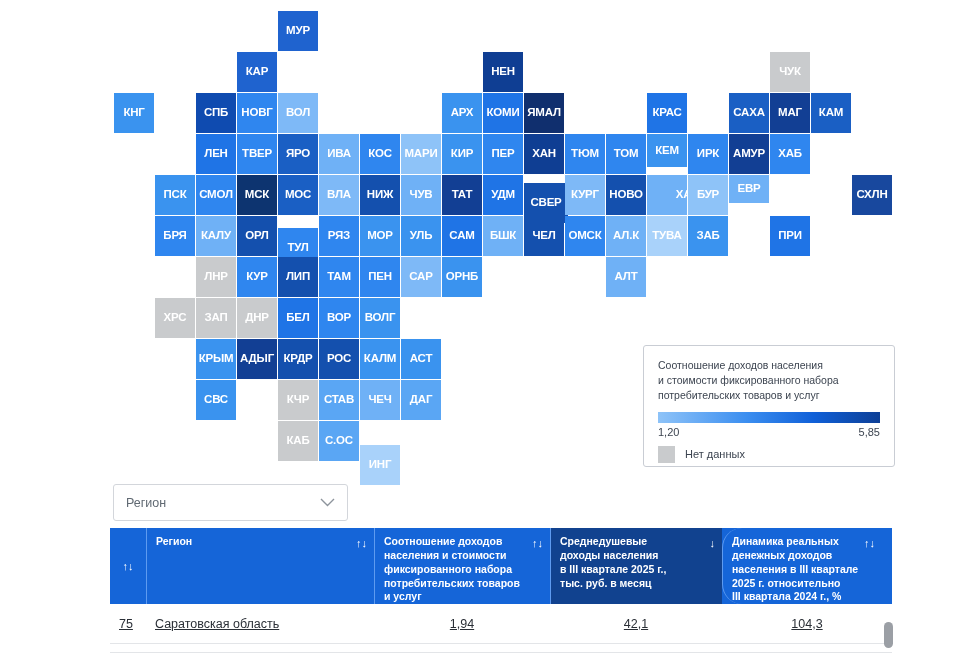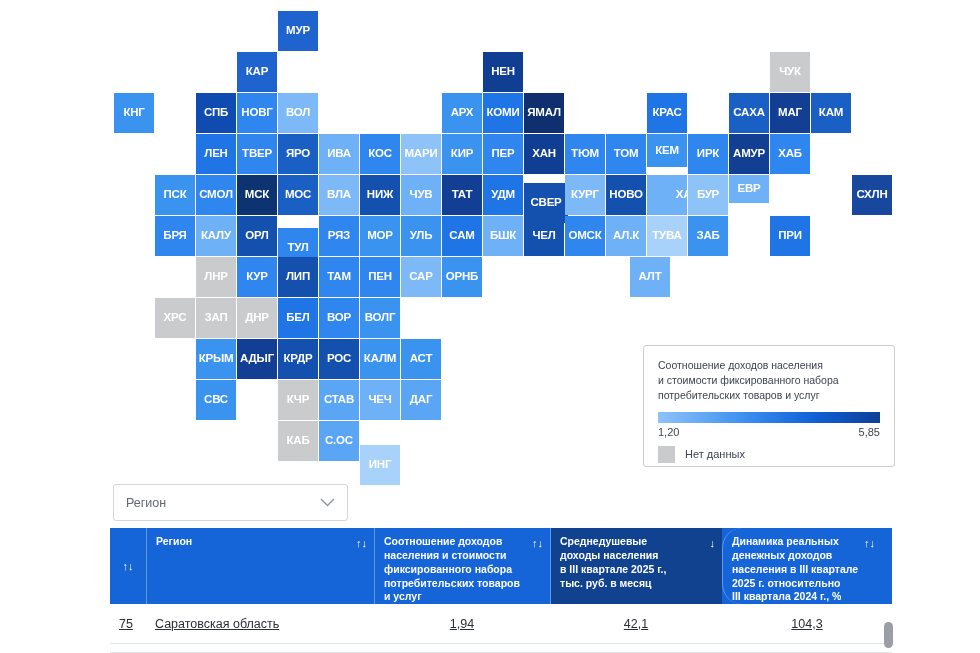--- a/index.html
+++ b/index.html
@@ -222,21 +222,21 @@
     <div class="tile" style="left: 647px; top: 216px; width: 40px; height: 40px; background: rgb(169, 210, 250);">ТУВА</div>
     <div class="tile" style="left: 688px; top: 216px; width: 40px; height: 40px; background: rgb(58, 147, 239);">ЗАБ</div>
     <div class="tile" style="left: 770px; top: 216px; width: 40px; height: 40px; background: rgb(31, 116, 230);">ПРИ</div>
     <div class="tile nodata" style="left: 196px; top: 257px; width: 40px; height: 40px; background: rgb(201, 203, 205);">ЛНР</div>
     <div class="tile" style="left: 237px; top: 257px; width: 40px; height: 40px; background: rgb(47, 134, 239);">КУР</div>
     <div class="tile" style="left: 278px; top: 257px; width: 40px; height: 40px; background: rgb(20, 80, 174);">ЛИП</div>
     <div class="tile" style="left: 319px; top: 257px; width: 40px; height: 40px; background: rgb(47, 134, 239);">ТАМ</div>
     <div class="tile" style="left: 360px; top: 257px; width: 40px; height: 40px; background: rgb(47, 134, 239);">ПЕН</div>
     <div class="tile" style="left: 401px; top: 257px; width: 40px; height: 40px; background: rgb(126, 185, 247);">САР</div>
     <div class="tile" style="left: 442px; top: 257px; width: 40px; height: 40px; background: rgb(58, 147, 239);">ОРНБ</div>
-    <div class="tile" style="left: 630px; top: 257px; width: 40px; height: 40px; background: rgb(111, 177, 246); text-align: center;">АЛТ</div>
+    <div class="tile" style="left: 606px; top: 257px; width: 40px; height: 40px; background: rgb(111, 177, 246); text-align: center;">АЛТ</div>
     <div class="tile nodata" style="left: 155px; top: 298px; width: 40px; height: 40px; background: rgb(201, 203, 205);">ХРС</div>
     <div class="tile nodata" style="left: 196px; top: 298px; width: 40px; height: 40px; background: rgb(201, 203, 205);">ЗАП</div>
     <div class="tile nodata" style="left: 237px; top: 298px; width: 40px; height: 40px; background: rgb(201, 203, 205);">ДНР</div>
     <div class="tile" style="left: 278px; top: 298px; width: 40px; height: 40px; background: rgb(31, 116, 230);">БЕЛ</div>
     <div class="tile" style="left: 319px; top: 298px; width: 40px; height: 40px; background: rgb(47, 134, 239);">ВОР</div>
     <div class="tile" style="left: 360px; top: 298px; width: 40px; height: 40px; background: rgb(58, 147, 239);">ВОЛГ</div>
     <div class="tile" style="left: 196px; top: 339px; width: 40px; height: 40px; background: rgb(58, 147, 239);">КРЫМ</div>
     <div class="tile" style="left: 237px; top: 339px; width: 40px; height: 40px; background: rgb(18, 63, 148);">АДЫГ</div>
     <div class="tile" style="left: 278px; top: 339px; width: 40px; height: 40px; background: rgb(20, 80, 174);">КРДР</div>
     <div class="tile" style="left: 319px; top: 339px; width: 40px; height: 40px; background: rgb(20, 80, 174);">РОС</div>

